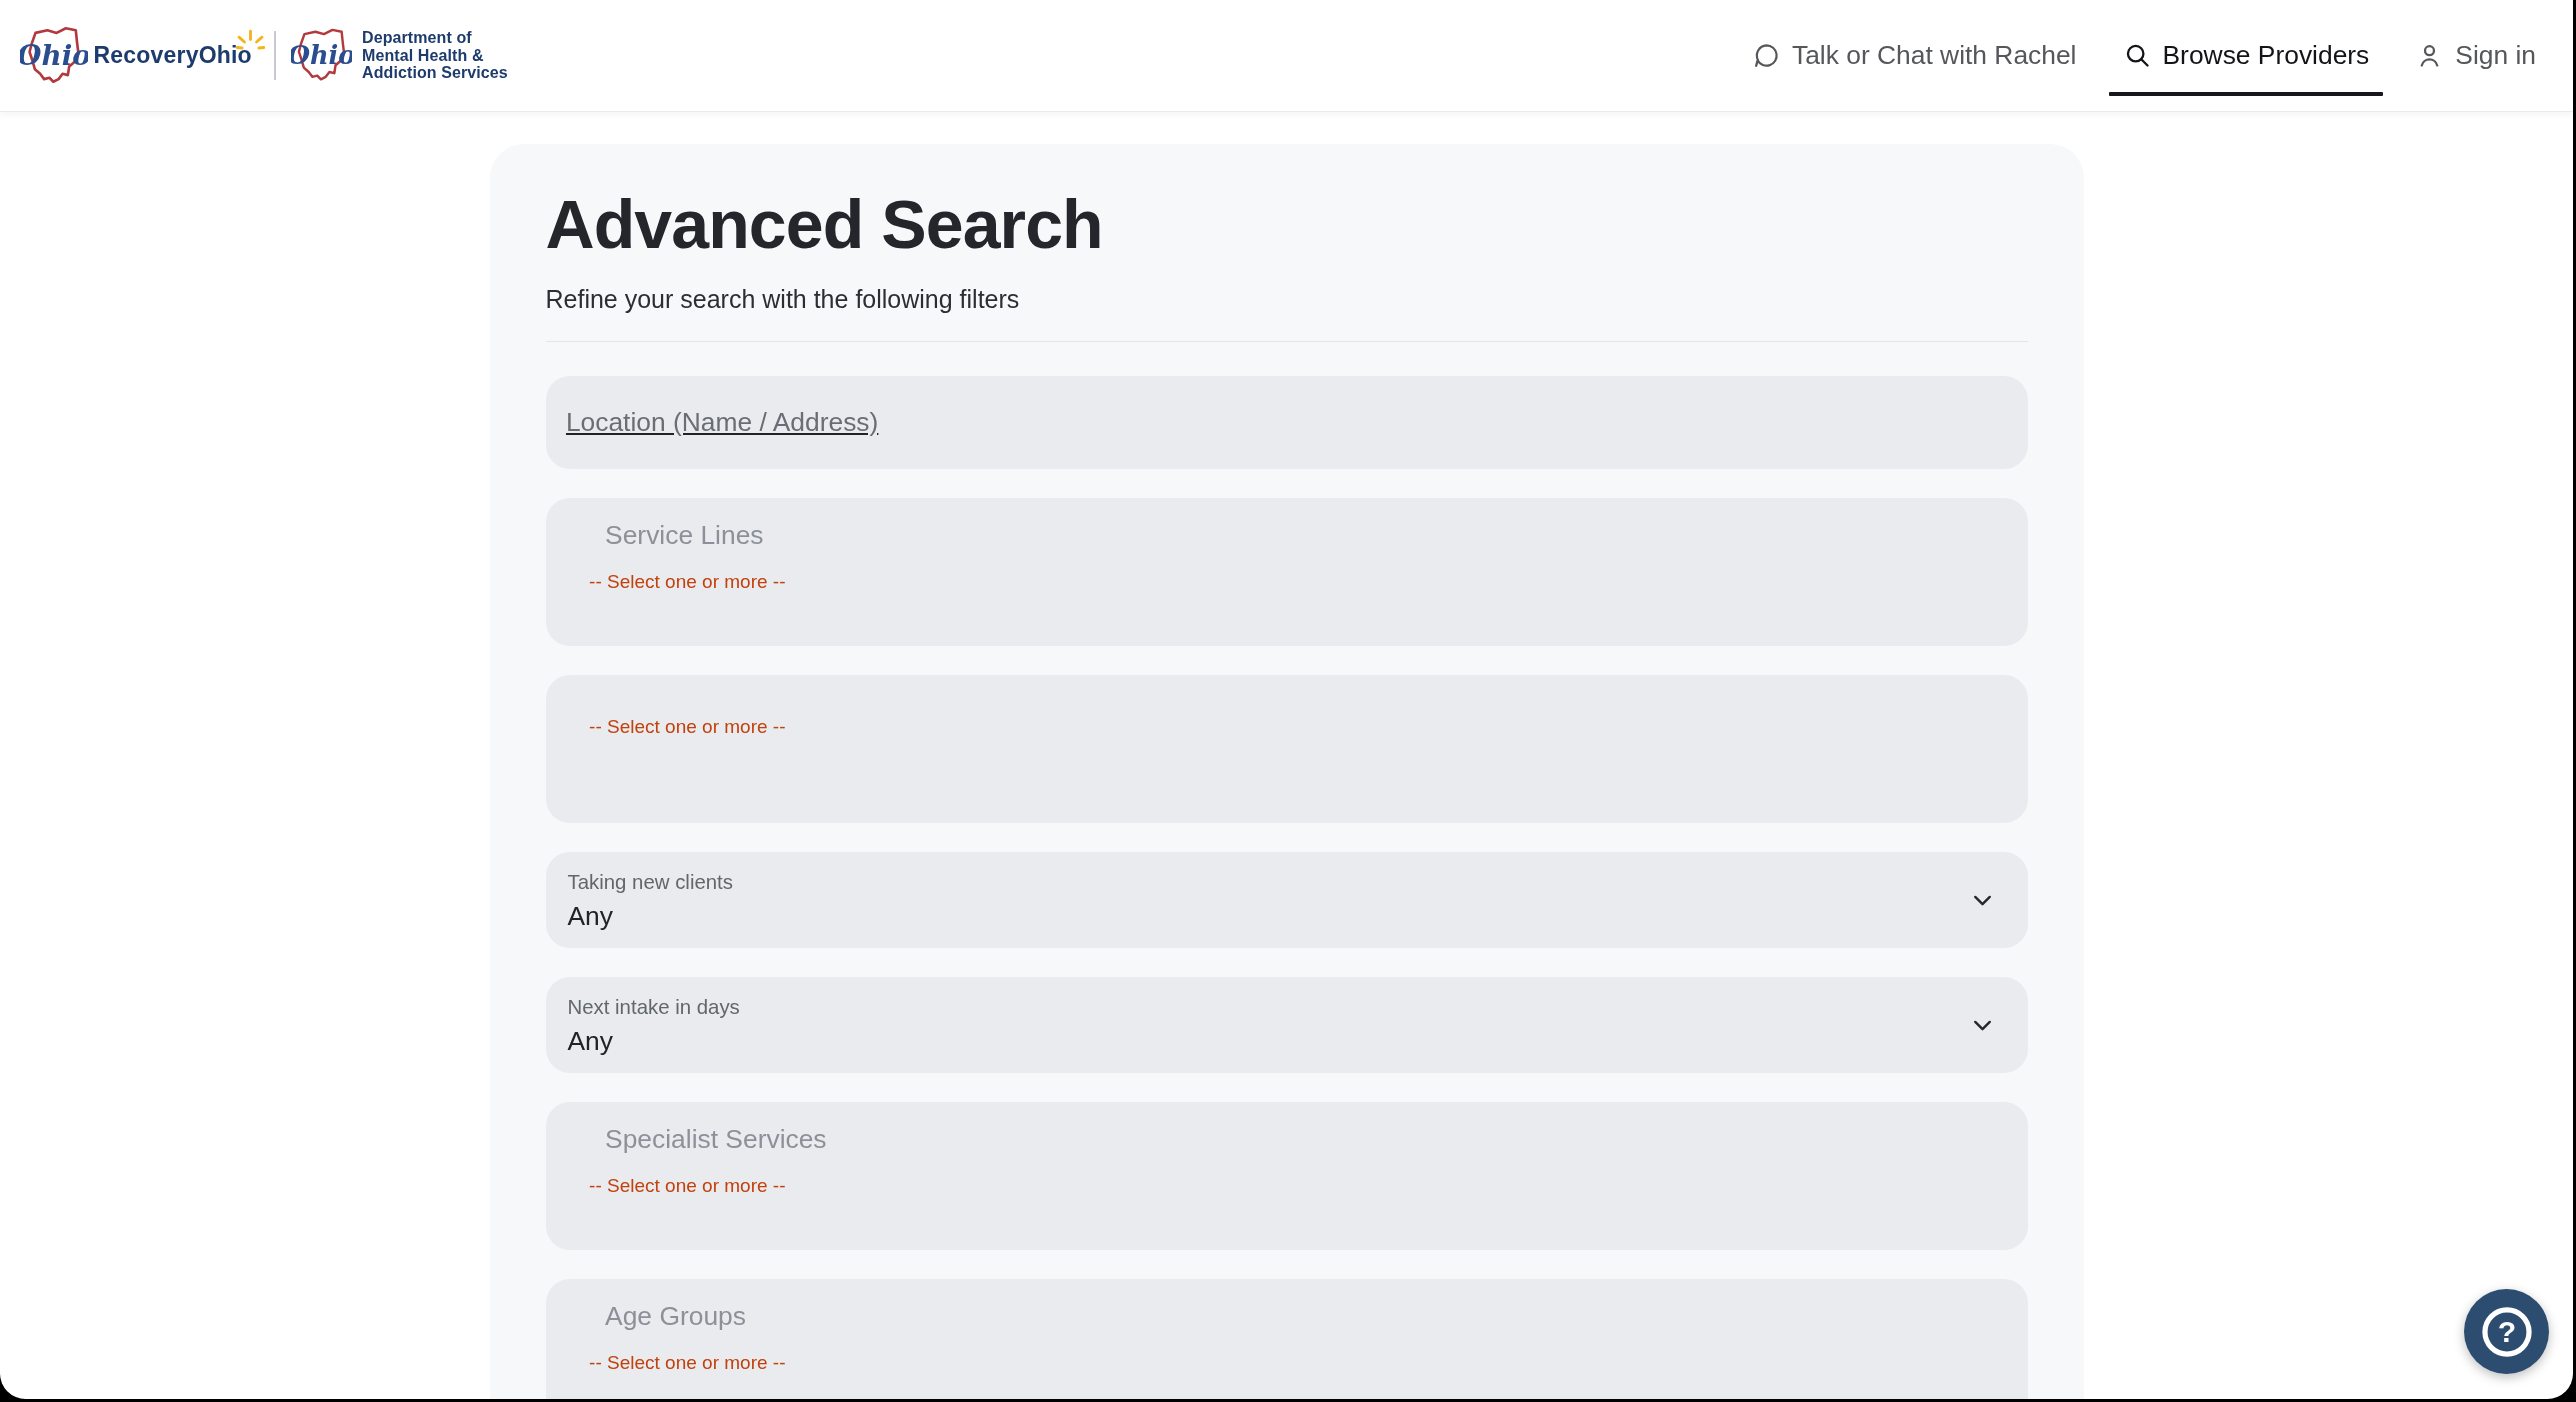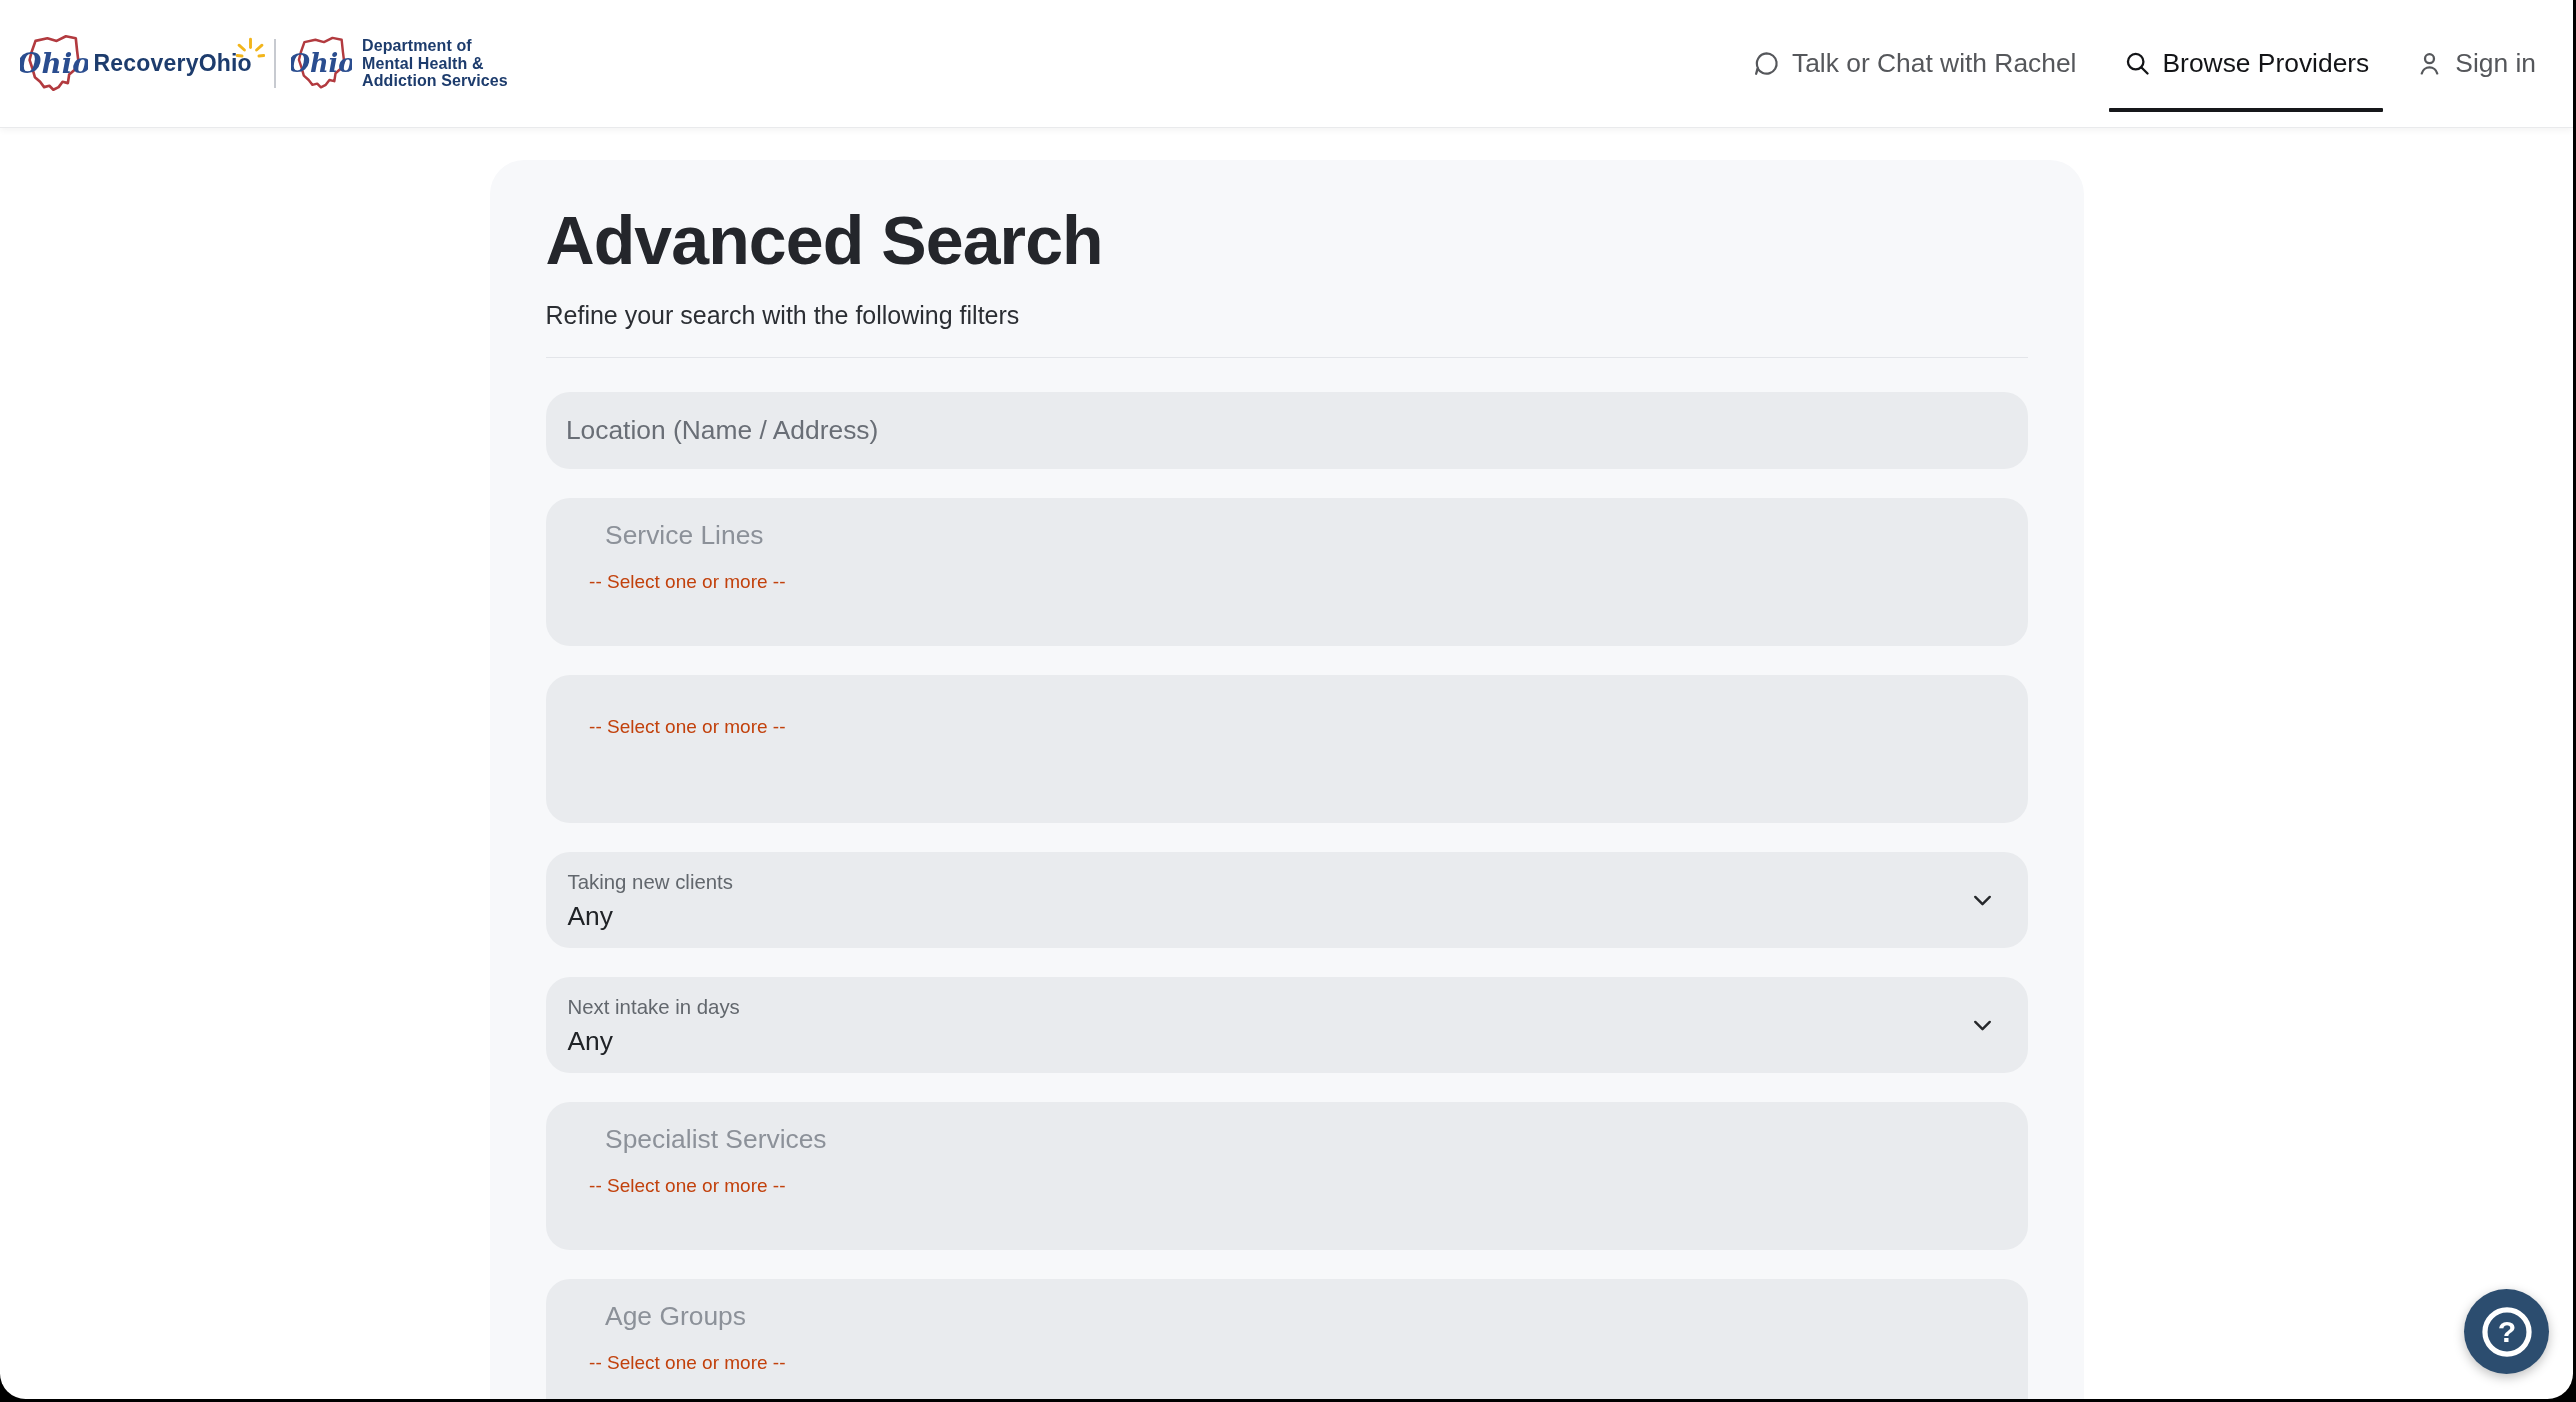--- a/index.html
+++ b/index.html
@@ -5,21 +5,21 @@
   * { margin:0; padding:0; box-sizing:border-box; }
   html,body { width:2576px; height:1402px; background:#000; font-family:"Liberation Sans", sans-serif; overflow:hidden; }
 
   .page {
     position:absolute; left:0; top:0; width:2573px; height:1399px;
     background:#ffffff; border-radius:0 0 25.6px 25.6px; overflow:hidden;
   }
 
   
   .site-header {
-    position:relative; height:128px; background:#fff;
+    position:relative; height:112px; background:#fff;
     display:flex; align-items:center; justify-content:space-between;
     padding:0 37px 0 20.4px;
     border-bottom:0.9px solid #e9eaec;
     box-shadow:0 2.6px 6.8px rgba(0,0,0,0.05);
     z-index:5;
   }
   .brand { display:flex; align-items:center; height:100%; }
   .ohio-mark { position:relative; width:68px; height:66px; flex:0 0 auto; }
   .ohio-mark svg { position:absolute; inset:0; }
   .recovery-word {
@@ -51,23 +51,23 @@
     width:1594px; margin:32px auto 0 auto; background:#f7f8fa;
     border-radius:34px; padding:41px 56px 68px 56px; min-height:1380px;
   }
   .page-title { font-size:68px; font-weight:bold; color:#24262b; letter-spacing:-0.9px; line-height:1.15; }
   .page-subtitle { margin-top:22px; font-size:25px; color:#2b2e33; }
   .rule { border:none; border-top:0.9px solid #e3e5e9; margin-top:27px; }
 
   .fields { margin-top:34px; display:flex; flex-direction:column; gap:29px; }
 
   .text-field {
-    height:77px; background:#e9ebee; border:none; border-radius:24px;
+    height:93px; background:#e9ebee; border:none; border-radius:24px;
     padding:0 25.6px 0 20.4px; font-size:26.4px; color:#202327; width:100%;
-    font-family:"Liberation Sans", sans-serif; outline:none;
+    font-family:"Liberation Sans", sans-serif; outline:none;text-decoration:underline;
   }
   .text-field::placeholder { color:#696e76; opacity:1; }
 
   .multi-select {
     height:148px; background:#e9ebee; border-radius:24px;
     padding:20.4px 25.6px 0 19.6px; cursor:pointer;
   }
   .ms-label { font-size:26.4px; color:#8c9199; line-height:32px;margin-left:40px; }
   .ms-placeholder { margin:20px 0 0 24px; font-size:19px; color:#c2410c; }
 

